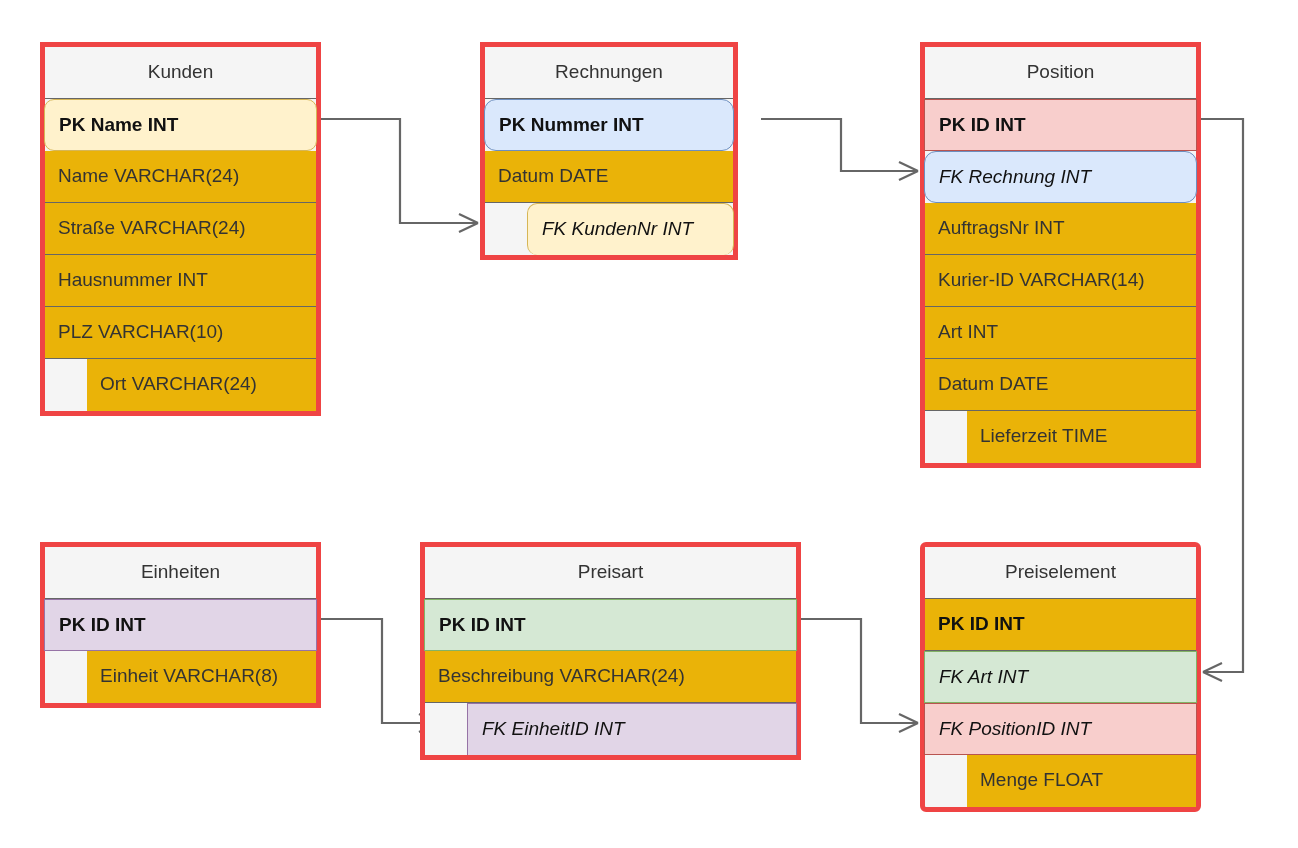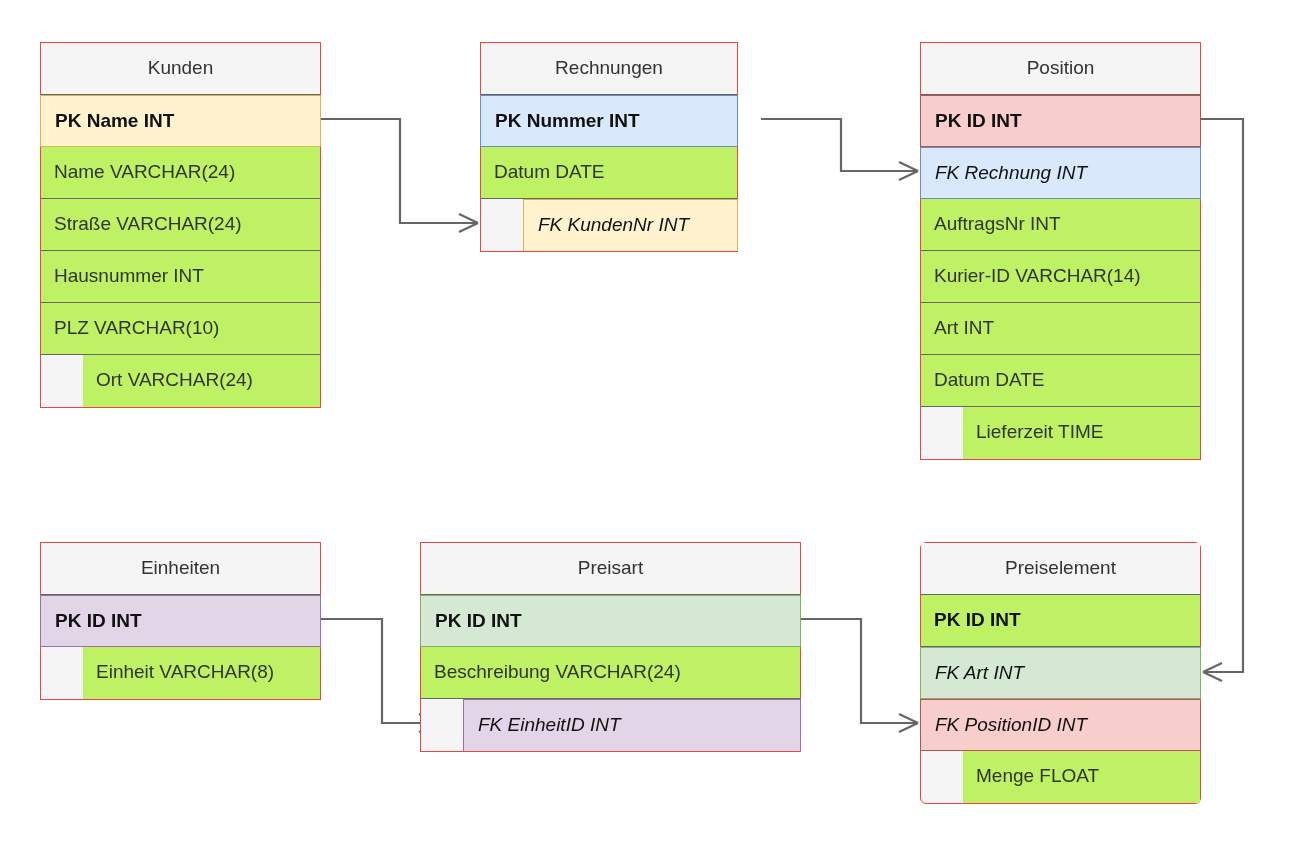--- a/index.html
+++ b/index.html
@@ -23,21 +23,21 @@
     position: absolute;
     left: 0;
     top: 0;
     width: 1298px;
     height: 848px;
     pointer-events: none;
   }
   .entity {
     position: absolute;
     box-sizing: border-box;
-    border: 1px solid #ef4444;
+    border: 5px solid #ef4444;
     background: #f5f5f5;
   }
   .entity-header {
     box-sizing: border-box;
     height: 52px;
     line-height: 50px;
     text-align: center;
     font-size: 19px;
     color: #333333;
     background: #f5f5f5;
@@ -45,21 +45,21 @@
     white-space: nowrap;
     overflow: hidden;
   }
   .attr-row {
     box-sizing: border-box;
     height: 52px;
     line-height: 50px;
     padding-left: 13px;
     font-size: 19px;
     color: #333333;
-    background: #bef264;
+    background: #eab308;
     border-bottom: 1px solid #666666;
     white-space: nowrap;
     overflow: hidden;
   }
   .attr-row:last-child {
     border-bottom: none;
     margin-left: 42px;
   }
   .attr-row.pk {
     font-weight: bold;
@@ -72,30 +72,32 @@
   
   .fill-yellow {
     background: #fff2cc;
     border-top: 1px solid #d6b656;
     border-bottom: 1px solid #d6b656;
     margin-left: -1px;
     margin-right: -1px;
     padding-left: 14px;
     border-left: 1px solid #d6b656;
     border-right: 1px solid #d6b656;
+    border-radius: 10px;
   }
   .fill-blue {
     background: #dae8fc;
     border-top: 1px solid #6c8ebf;
     border-bottom: 1px solid #6c8ebf;
     margin-left: -1px;
     margin-right: -1px;
     padding-left: 14px;
     border-left: 1px solid #6c8ebf;
     border-right: 1px solid #6c8ebf;
+    border-radius: 12px;
   }
   .fill-red {
     background: #f8cecc;
     border-top: 1px solid #b85450;
     border-bottom: 1px solid #b85450;
     margin-left: -1px;
     margin-right: -1px;
     padding-left: 14px;
     border-left: 1px solid #b85450;
     border-right: 1px solid #b85450;

